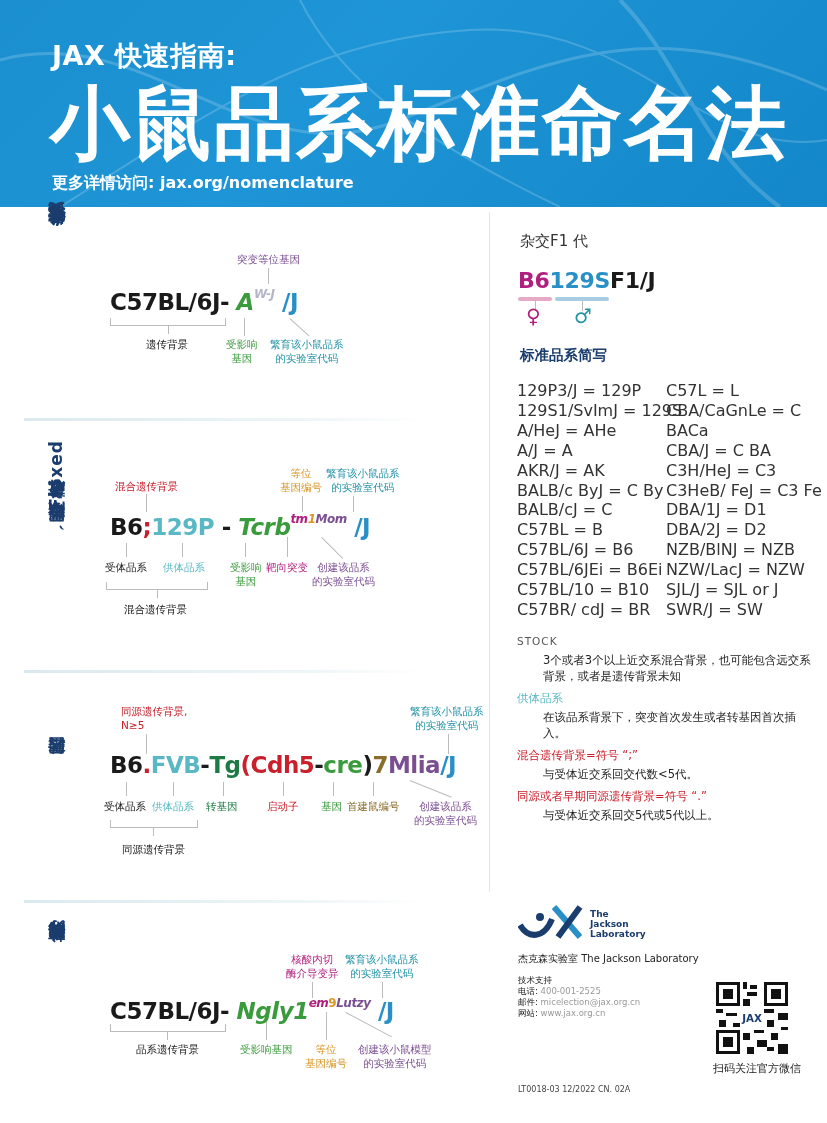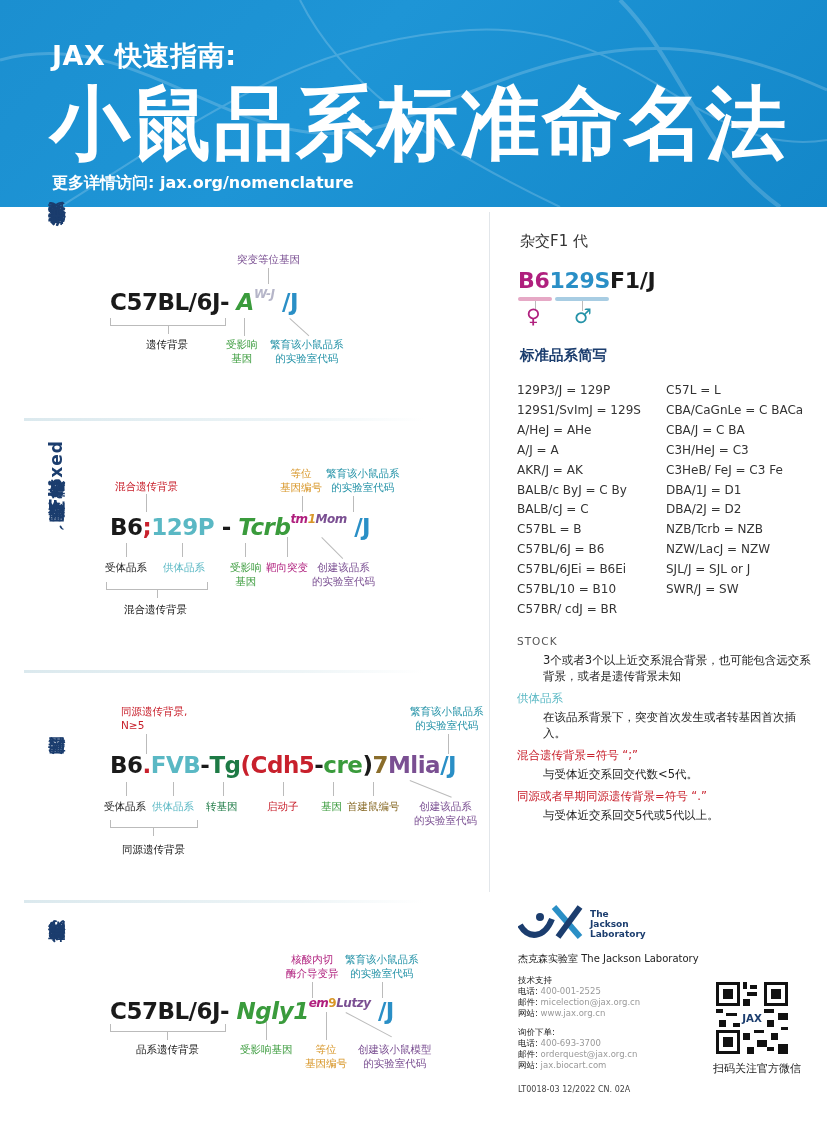--- a/index.html
+++ b/index.html
@@ -19,21 +19,21 @@
   .ann { position: absolute; font-size: 10.5px; line-height: 14px; text-align: center; white-space: nowrap; }
   .tick { position: absolute; width: 1px; background: #bbb; }
   .brace { position: absolute; border: 1px solid #bbb; border-top: none; height: 8px; }
   .diag { position: absolute; height: 1px; background: #bbb; transform-origin: 0 0; }
   .c-black { color: #1a1a1a; } .c-green { color: #3a9b3c; } .c-dgreen { color: #1d7a45; } .c-blue { color: #2a8fc6; } .c-teal { color: #5ab8c4; }
   .c-red { color: #c8202c; } .c-purple { color: #7a4f92; } .c-magenta { color: #b0207e; } .c-orange { color: #d89628; } .c-olive { color: #8a6d2b; } .c-grey { color: #b5b5c8; } .c-tealtxt { color: #2593a8; }
   .f1-title { position: absolute; left: 520px; top: 232px; font-size: 15px; color: #333; }
   .f1-ex { position: absolute; left: 518px; top: 268px; font-size: 22px; font-weight: 700; letter-spacing: -0.3px; }
   .uline { position: absolute; height: 4px; border-radius: 2px; }
   .abbr-title { position: absolute; left: 520px; top: 346px; font-size: 14.5px; font-weight: 700; color: #1b3d6e; }
-  .abbr-col { position: absolute; top: 381px; font-size: 12px; color: #333; line-height: 19.9px; }
+  .abbr-col { position: absolute; top: 381px; font-size: 16px; color: #333; line-height: 19.9px; }
   .legend { position: absolute; left: 517px; top: 633px; width: 300px; font-size: 11.5px; line-height: 16px; }
   .legend .term { margin-bottom: 3px; }
   .legend .def { padding-left: 26px; color: #222; margin-bottom: 6px; }
   .logo { position: absolute; left: 518px; top: 905px; }
   .org { position: absolute; left: 518px; top: 952px; font-size: 10px; color: #222; }
   .contact { position: absolute; left: 518px; top: 975px; font-size: 8.5px; line-height: 11px; color: #222; }
   .contact .grp { margin-bottom: 8px; }
   .contact .v { color: #999; }
   .docid { position: absolute; left: 518px; top: 1085px; font-size: 8px; color: #444; }
   .qr { position: absolute; left: 716px; top: 982px; width: 72px; height: 72px; }
@@ -188,21 +188,21 @@
   <div>C57BR/ cdJ = BR</div>
 </div>
 <div class="abbr-col" style="left:666px;">
   <div>C57L = L</div>
   <div>CBA/CaGnLe = C BACa</div>
   <div>CBA/J = C BA</div>
   <div>C3H/HeJ = C3</div>
   <div>C3HeB/ FeJ = C3 Fe</div>
   <div>DBA/1J = D1</div>
   <div>DBA/2J = D2</div>
-  <div>NZB/Tcrb = NZB</div>
+  <div>NZB/BlNJ = NZB</div>
   <div>NZW/LacJ = NZW</div>
   <div>SJL/J = SJL or J</div>
   <div>SWR/J = SW</div>
 </div>
 
 <div class="legend">
   <div class="term" style="color:#555;font-size:10.5px;letter-spacing:1px;">STOCK</div>
   <div class="def">3个或者3个以上近交系混合背景，也可能包含远交系背景，或者是遗传背景未知</div>
   <div class="term c-teal">供体品系</div>
   <div class="def">在该品系背景下，突变首次发生或者转基因首次插入。</div>
@@ -221,26 +221,20 @@
   </svg>
   <span style="position:absolute;left:72px;top:4px;font-size:9px;font-weight:700;color:#1b3d6e;line-height:10px;width:60px;">The Jackson Laboratory</span>
 </div>
 <div class="org">杰克森实验室 The Jackson Laboratory</div>
 <div class="contact">
   <div class="grp">
     <div>技术支持</div>
     <div><span>电话:</span> <span class="v">400-001-2525</span></div>
     <div><span>邮件:</span> <span class="v">micelection@jax.org.cn</span></div>
     <div><span>网站:</span> <span class="v">www.jax.org.cn</span></div>
-  </div>
-  <div class="grp">
-    <div>询价下单:</div>
-    <div><span>电话:</span> <span class="v">400-693-3700</span></div>
-    <div><span>邮件:</span> <span class="v">orderquest@jax.org.cn</span></div>
-    <div><span>网站:</span> <span class="v">jax.biocart.com</span></div>
   </div>
 </div>
 <div class="docid">LT0018-03 12/2022 CN. 02A</div>
 <svg class="qr" viewBox="0 0 21 21" shape-rendering="crispEdges">
   <rect width="21" height="21" fill="#fff"></rect>
   <g fill="#111">
     <rect x="0" y="0" width="7" height="7"></rect>
       <rect x="1" y="1" width="5" height="5" fill="#fff"></rect>
       <rect x="2" y="2" width="3" height="3"></rect>
     <rect x="14" y="0" width="7" height="7"></rect>

